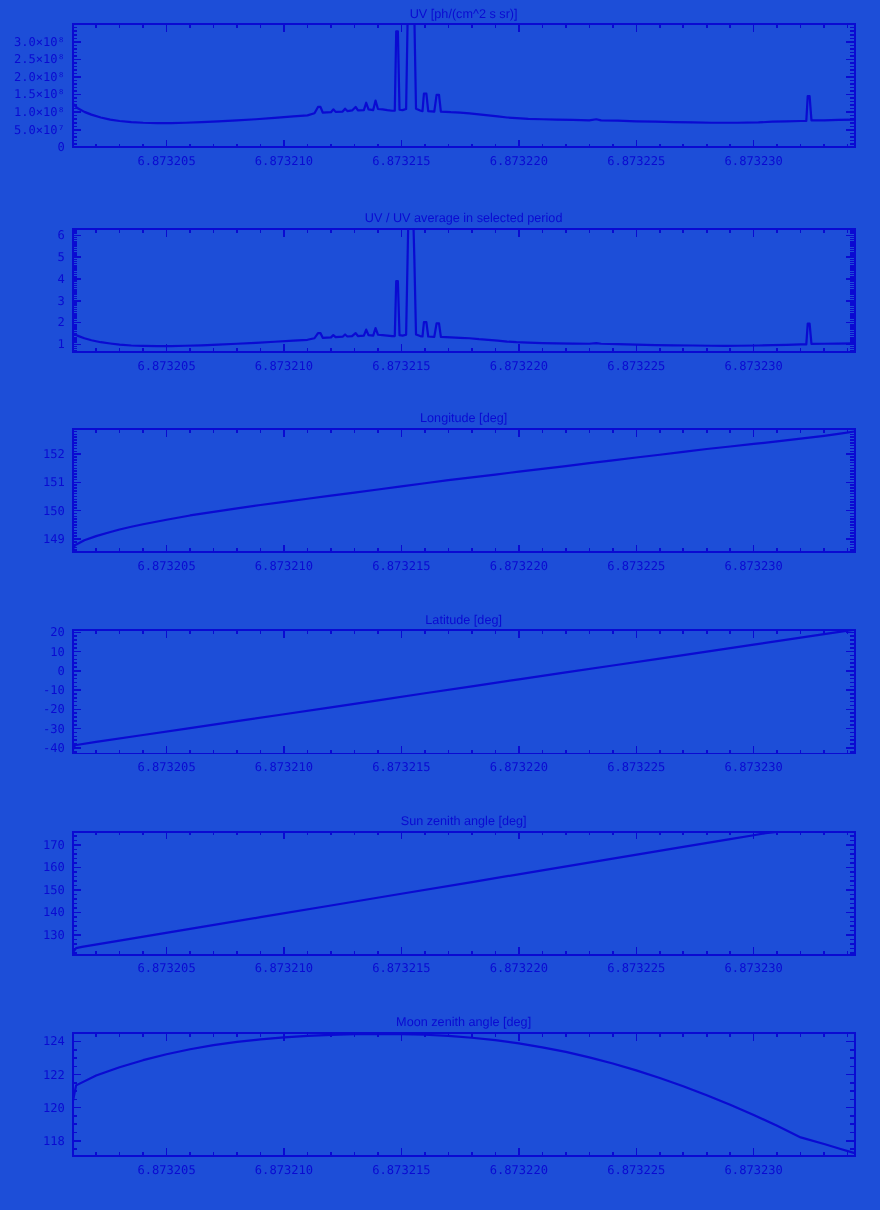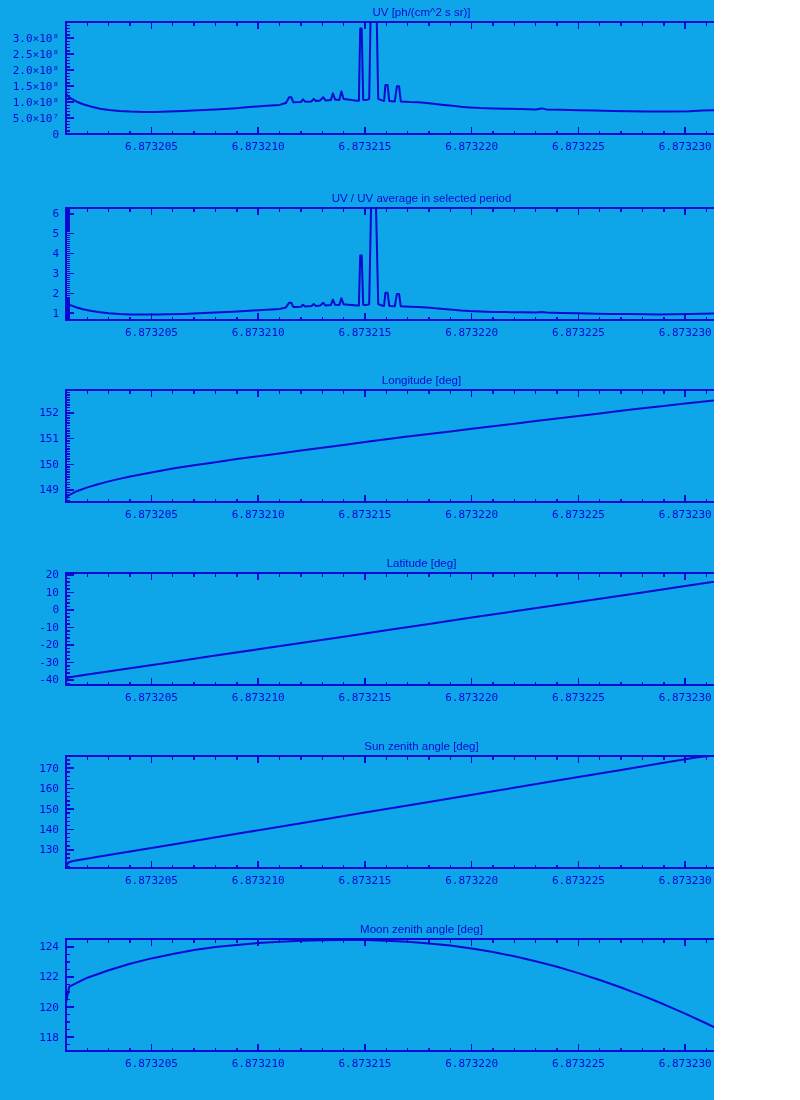--- a/index.html
+++ b/index.html
@@ -1,16 +1,16 @@
 <!DOCTYPE html>
 <html><head>
 <meta charset="utf-8">
 <style>
   html,body{margin:0;padding:0;background:#ffffff;}
-  .figure{position:relative;width:714px;height:1100px;background:#0ea5e9;overflow:hidden;
+  .figure{position:relative;width:800px;height:1100px;background:#1d4ed8;overflow:hidden;
           font-family:"DejaVu Sans Mono", monospace;}
   svg{display:block;}
   text{user-select:none;}
 </style>
 </head>
 <body>
 
 <div class="figure">
   <svg id="fig" width="800" height="1100" viewBox="0 0 800 1100">
       <g>

